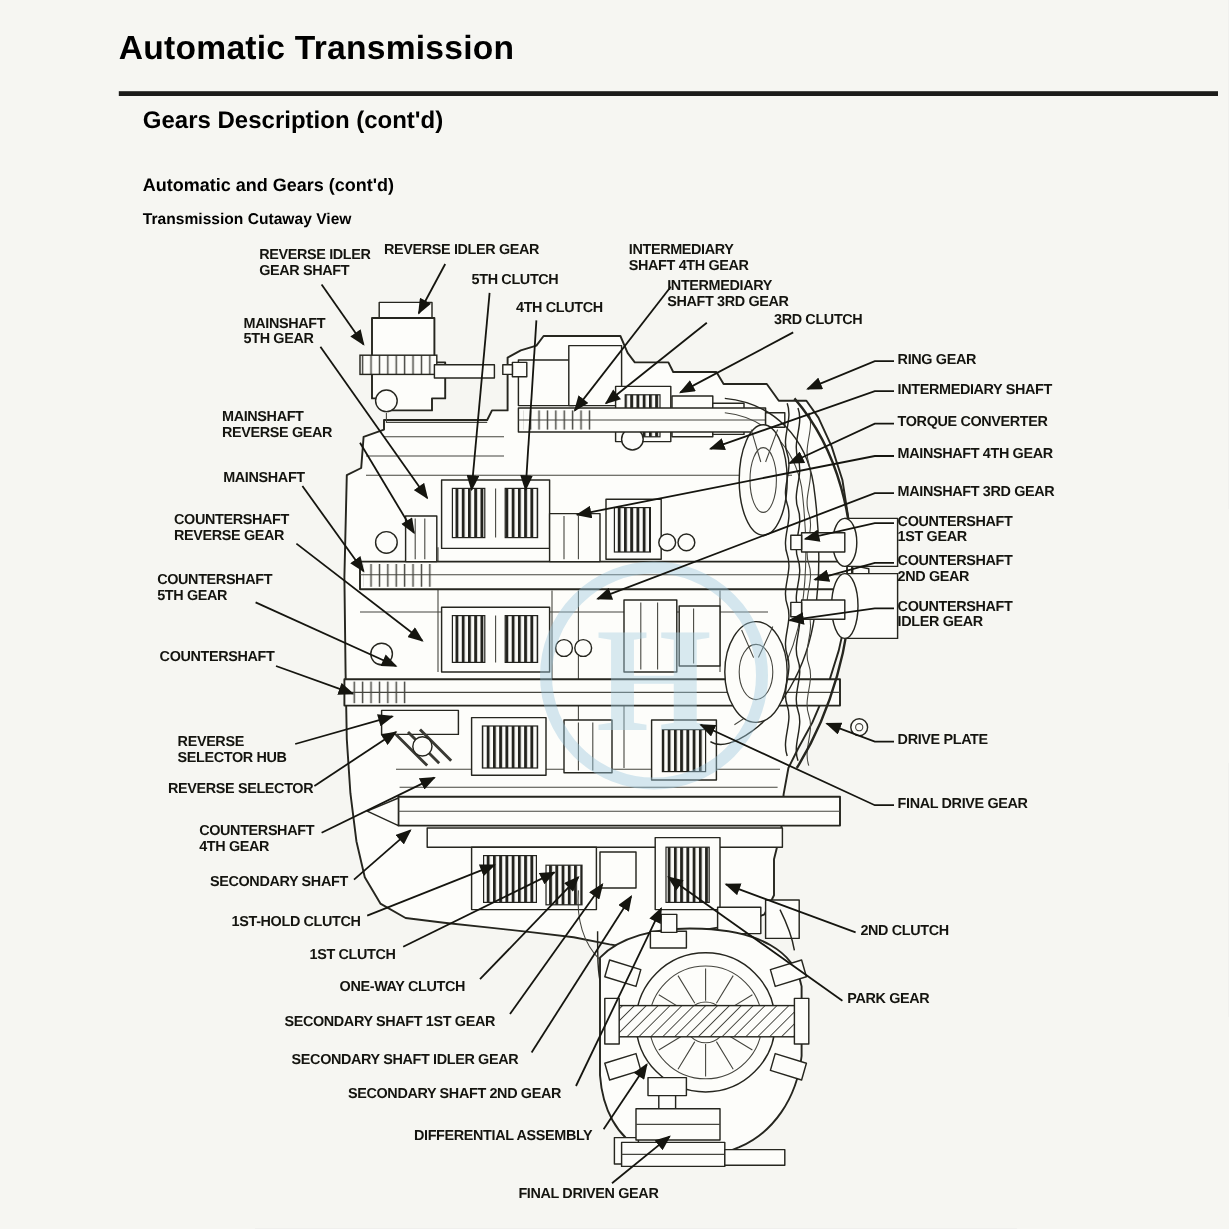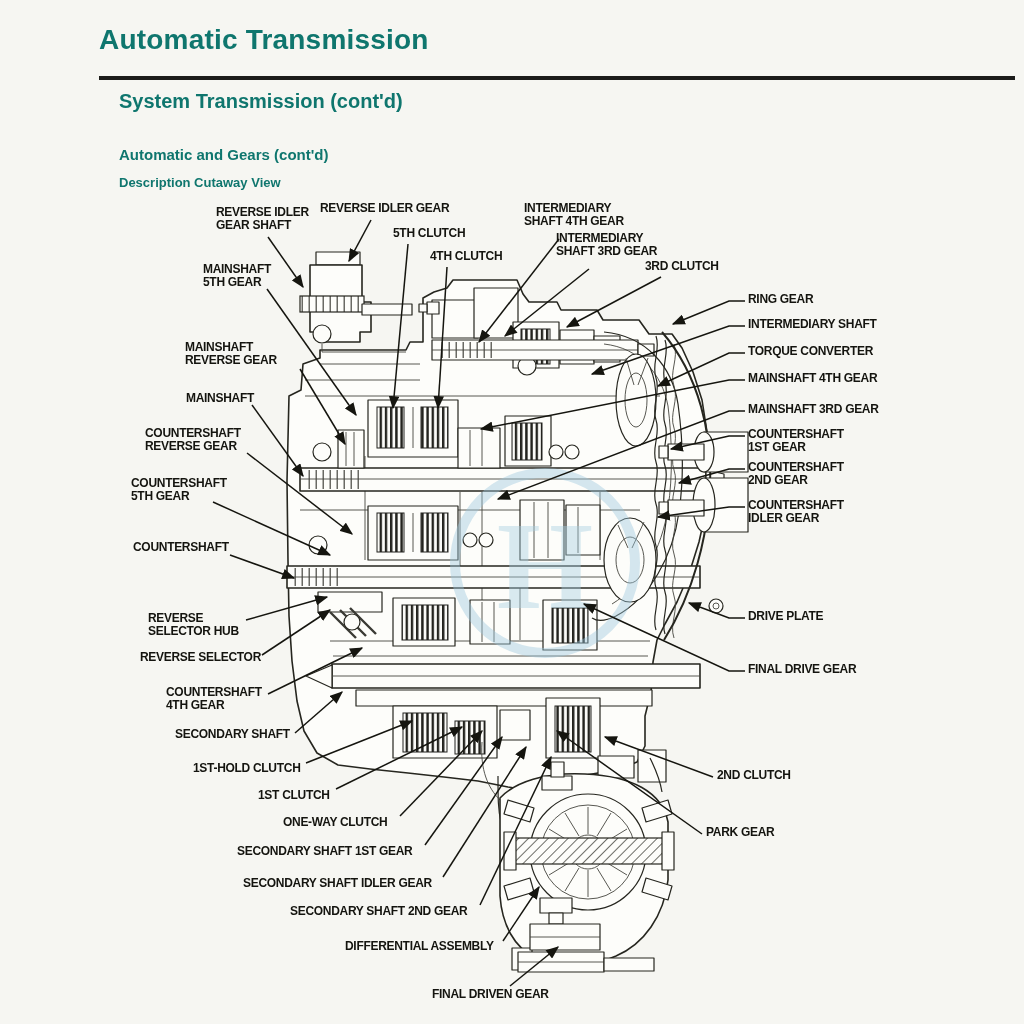--- a/index.html
+++ b/index.html
@@ -1,40 +1,40 @@
 <!DOCTYPE html>
 <html><head>
 <meta charset="utf-8">
 <style>
   html,body{margin:0;padding:0;background:#e8e8e4;}
   .page{position:relative;width:1024px;height:1024px;background:#f6f6f2;overflow:hidden;
-        font-family:"Liberation Sans",sans-serif;color:#0f766e;}
+        font-family:"Liberation Sans",sans-serif;color:#000000;}
   .page-title{position:absolute;left:99px;top:24px;font-size:28px;font-weight:700;letter-spacing:.2px;}
   .title-rule{position:absolute;left:99px;top:76px;width:916px;height:4px;background:#1c1c1a;}
   .section-title{position:absolute;left:119px;top:90px;font-size:20px;font-weight:700;}
   .subsection-title{position:absolute;left:119px;top:146px;font-size:15px;font-weight:700;}
   .diagram-title{position:absolute;left:119px;top:175px;font-size:13px;font-weight:700;}
   svg{position:absolute;left:0;top:0;}
   .o{fill:#fdfdfa;stroke:#26261f;stroke-width:1.6;stroke-linejoin:round;}
   .o2{fill:#fdfdfa;stroke:#26261f;stroke-width:1.2;stroke-linejoin:round;}
   .n2{fill:none;stroke:#26261f;stroke-width:1.2;}
   .o3{fill:none;stroke:#45453e;stroke-width:.9;}
   .leader{fill:none;stroke:#15150f;stroke-width:1.5;}
   .lbl{font-family:"Liberation Sans",sans-serif;font-size:12px;font-weight:700;
        letter-spacing:-0.3px;fill:#14140f;}
 </style>
 </head>
 <body>
 
 <div class="page">
   <div class="page-title">Automatic Transmission</div>
   <div class="title-rule"></div>
-  <div class="section-title">System Transmission (cont'd)</div>
+  <div class="section-title">Gears Description (cont'd)</div>
   <div class="subsection-title">Automatic and Gears (cont'd)</div>
-  <div class="diagram-title">Description Cutaway View</div>
+  <div class="diagram-title">Transmission Cutaway View</div>
 
   <svg width="1024" height="1024" viewBox="0 0 1024 1024">
     <defs>
       <pattern id="pk" width="5.2" height="10" patternUnits="userSpaceOnUse">
         <rect width="5.2" height="10" fill="#fbfbf8"></rect>
           <rect width="2.4" height="10" fill="#23231e"></rect>
       </pattern>
       <pattern id="sp" width="7" height="12" patternUnits="userSpaceOnUse">
         <rect width="7" height="12" fill="#fdfdfa"></rect>
           <line x1="1.2" y1="0" x2="1.2" y2="12" stroke="#44443e" stroke-width="1.2"></line>

